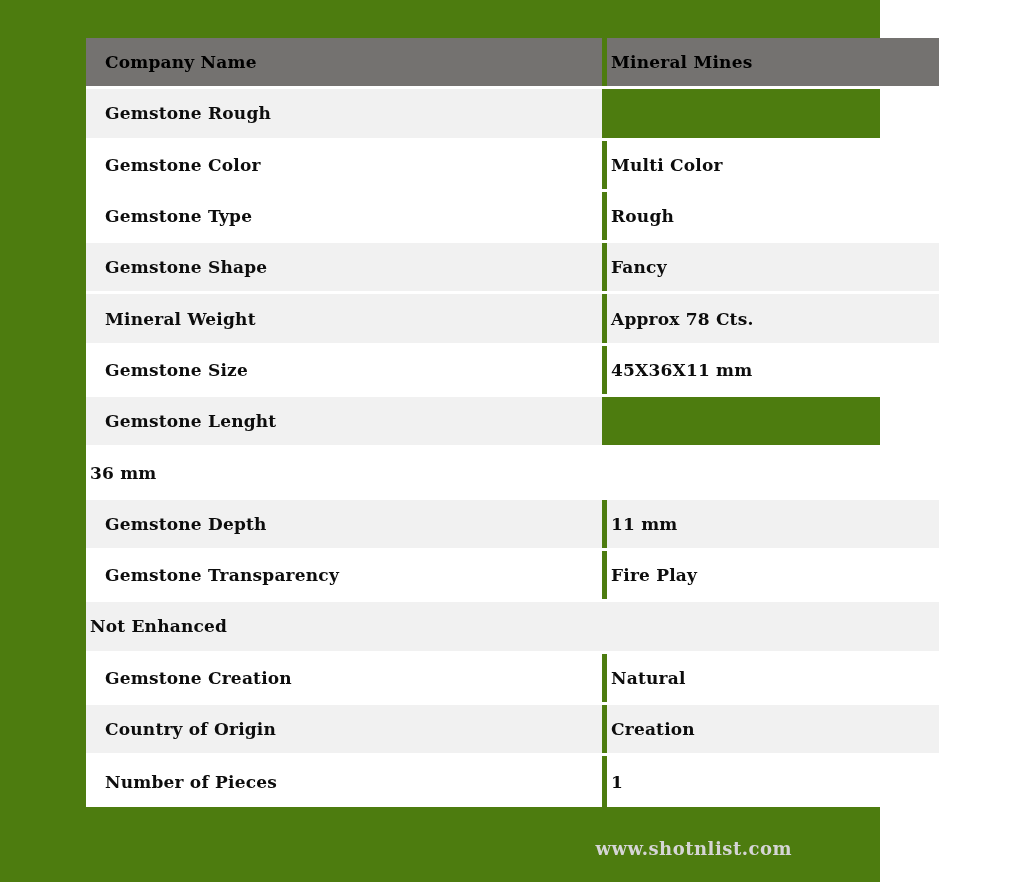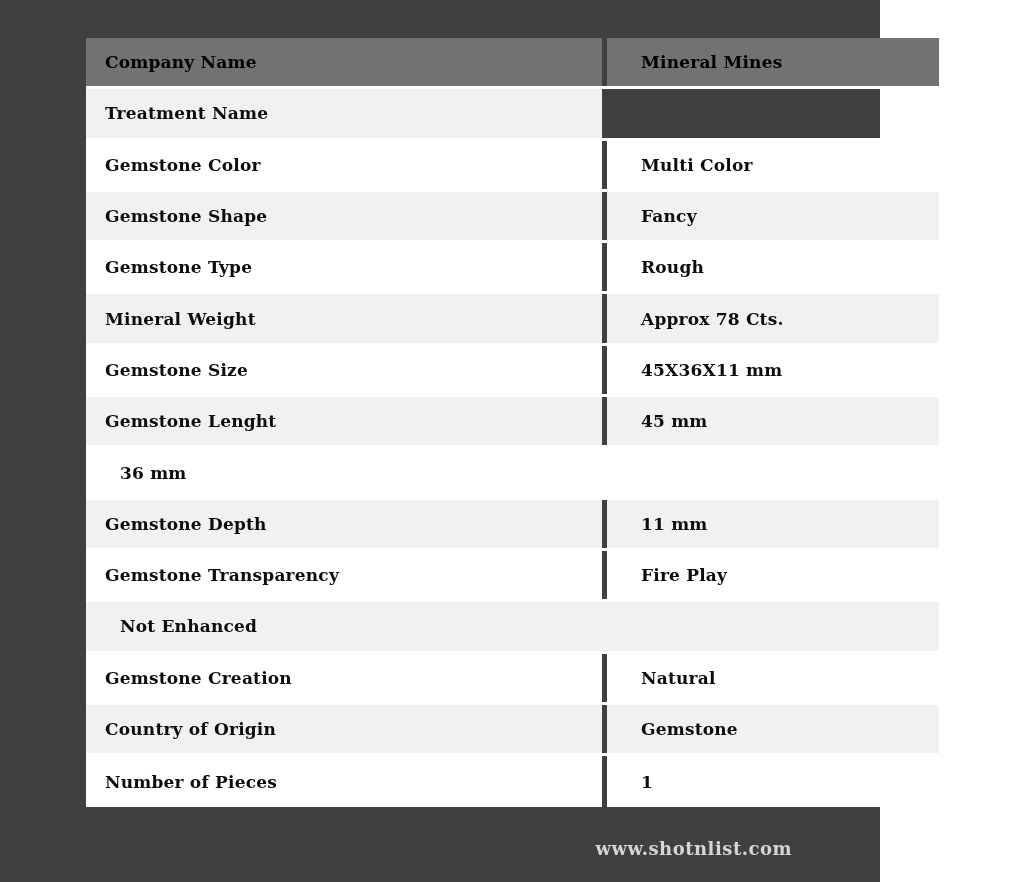--- a/index.html
+++ b/index.html
@@ -9,21 +9,21 @@
     width: 1024px;
     height: 882px;
     font-family: "DejaVu Serif", serif;
     position: relative;
     overflow: hidden;
   }
   .page {
     position: relative;
     width: 880px;
     height: 882px;
-    background: #404040;
+    background: #4d7c0f;
   }
   .spec-table {
     position: absolute;
     left: 86px;
     top: 38px;
     width: 853px;
   }
   .trow {
     display: flex;
     gap: 5px;
@@ -35,21 +35,21 @@
   .cell {
     display: flex;
     align-items: center;
     box-sizing: border-box;
     font-weight: bold;
     font-size: 17px;
     color: #0d0d0d;
     letter-spacing: 0.2px;
   }
   .cell.c1 { width: 516px; padding-left: 19px; }
-  .cell.c2 { flex: 1; padding-left: 34px; text-align: center; }
+  .cell.c2 { flex: 1; padding-left: 4px; text-align: center; }
   .trow.header .cell { background: #747270; color: #000000; }
   .trow.alt .cell { background: #f1f1f1; }
   .trow.plain .cell { background: #ffffff; }
   .watermark {
     position: absolute;
     top: 838px;
     right: 88px;
     font-weight: bold;
     font-size: 18px;
     color: #d5d5d5;
@@ -62,45 +62,44 @@
 <div class="page">
 
   <div class="spec-table">
 
     <div class="trow header">
       <div class="cell c1">Company Name</div>
       <div class="cell c2">Mineral Mines</div>
     </div>
 
     <div class="trow alt">
-      <div class="cell c1">Treatment Name</div>
+      <div class="cell c1">Gemstone Rough</div>
     </div>
     <div class="trow plain">
       <div class="cell c1">Gemstone Color</div>
       <div class="cell c2">Multi Color</div>
     </div>
+    <div class="trow plain">
+      <div class="cell c1">Gemstone Type</div>
+      <div class="cell c2">Rough</div>
+    </div>
     <div class="trow alt">
       <div class="cell c1">Gemstone Shape</div>
       <div class="cell c2">Fancy</div>
-    </div>
-    <div class="trow plain">
-      <div class="cell c1">Gemstone Type</div>
-      <div class="cell c2">Rough</div>
     </div>
     <div class="trow alt">
       <div class="cell c1">Mineral Weight</div>
       <div class="cell c2">Approx 78 Cts.</div>
     </div>
     <div class="trow plain">
       <div class="cell c1">Gemstone Size</div>
       <div class="cell c2">45X36X11 mm</div>
     </div>
     <div class="trow alt">
       <div class="cell c1">Gemstone Lenght</div>
-      <div class="cell c2">45 mm</div>
     </div>
     <div class="trow plain">
       <div class="cell c2">36 mm</div>
     </div>
     <div class="trow alt">
       <div class="cell c1">Gemstone Depth</div>
       <div class="cell c2">11 mm</div>
     </div>
     <div class="trow plain">
       <div class="cell c1">Gemstone Transparency</div>
@@ -108,21 +107,21 @@
     </div>
     <div class="trow alt">
       <div class="cell c2">Not Enhanced</div>
     </div>
     <div class="trow plain">
       <div class="cell c1">Gemstone Creation</div>
       <div class="cell c2">Natural</div>
     </div>
     <div class="trow alt">
       <div class="cell c1">Country of Origin</div>
-      <div class="cell c2">Gemstone</div>
+      <div class="cell c2">Creation</div>
     </div>
     <div class="trow plain">
       <div class="cell c1">Number of Pieces</div>
       <div class="cell c2">1</div>
     </div>
 
   </div>
 
   <div class="watermark">www.shotnlist.com</div>
 

